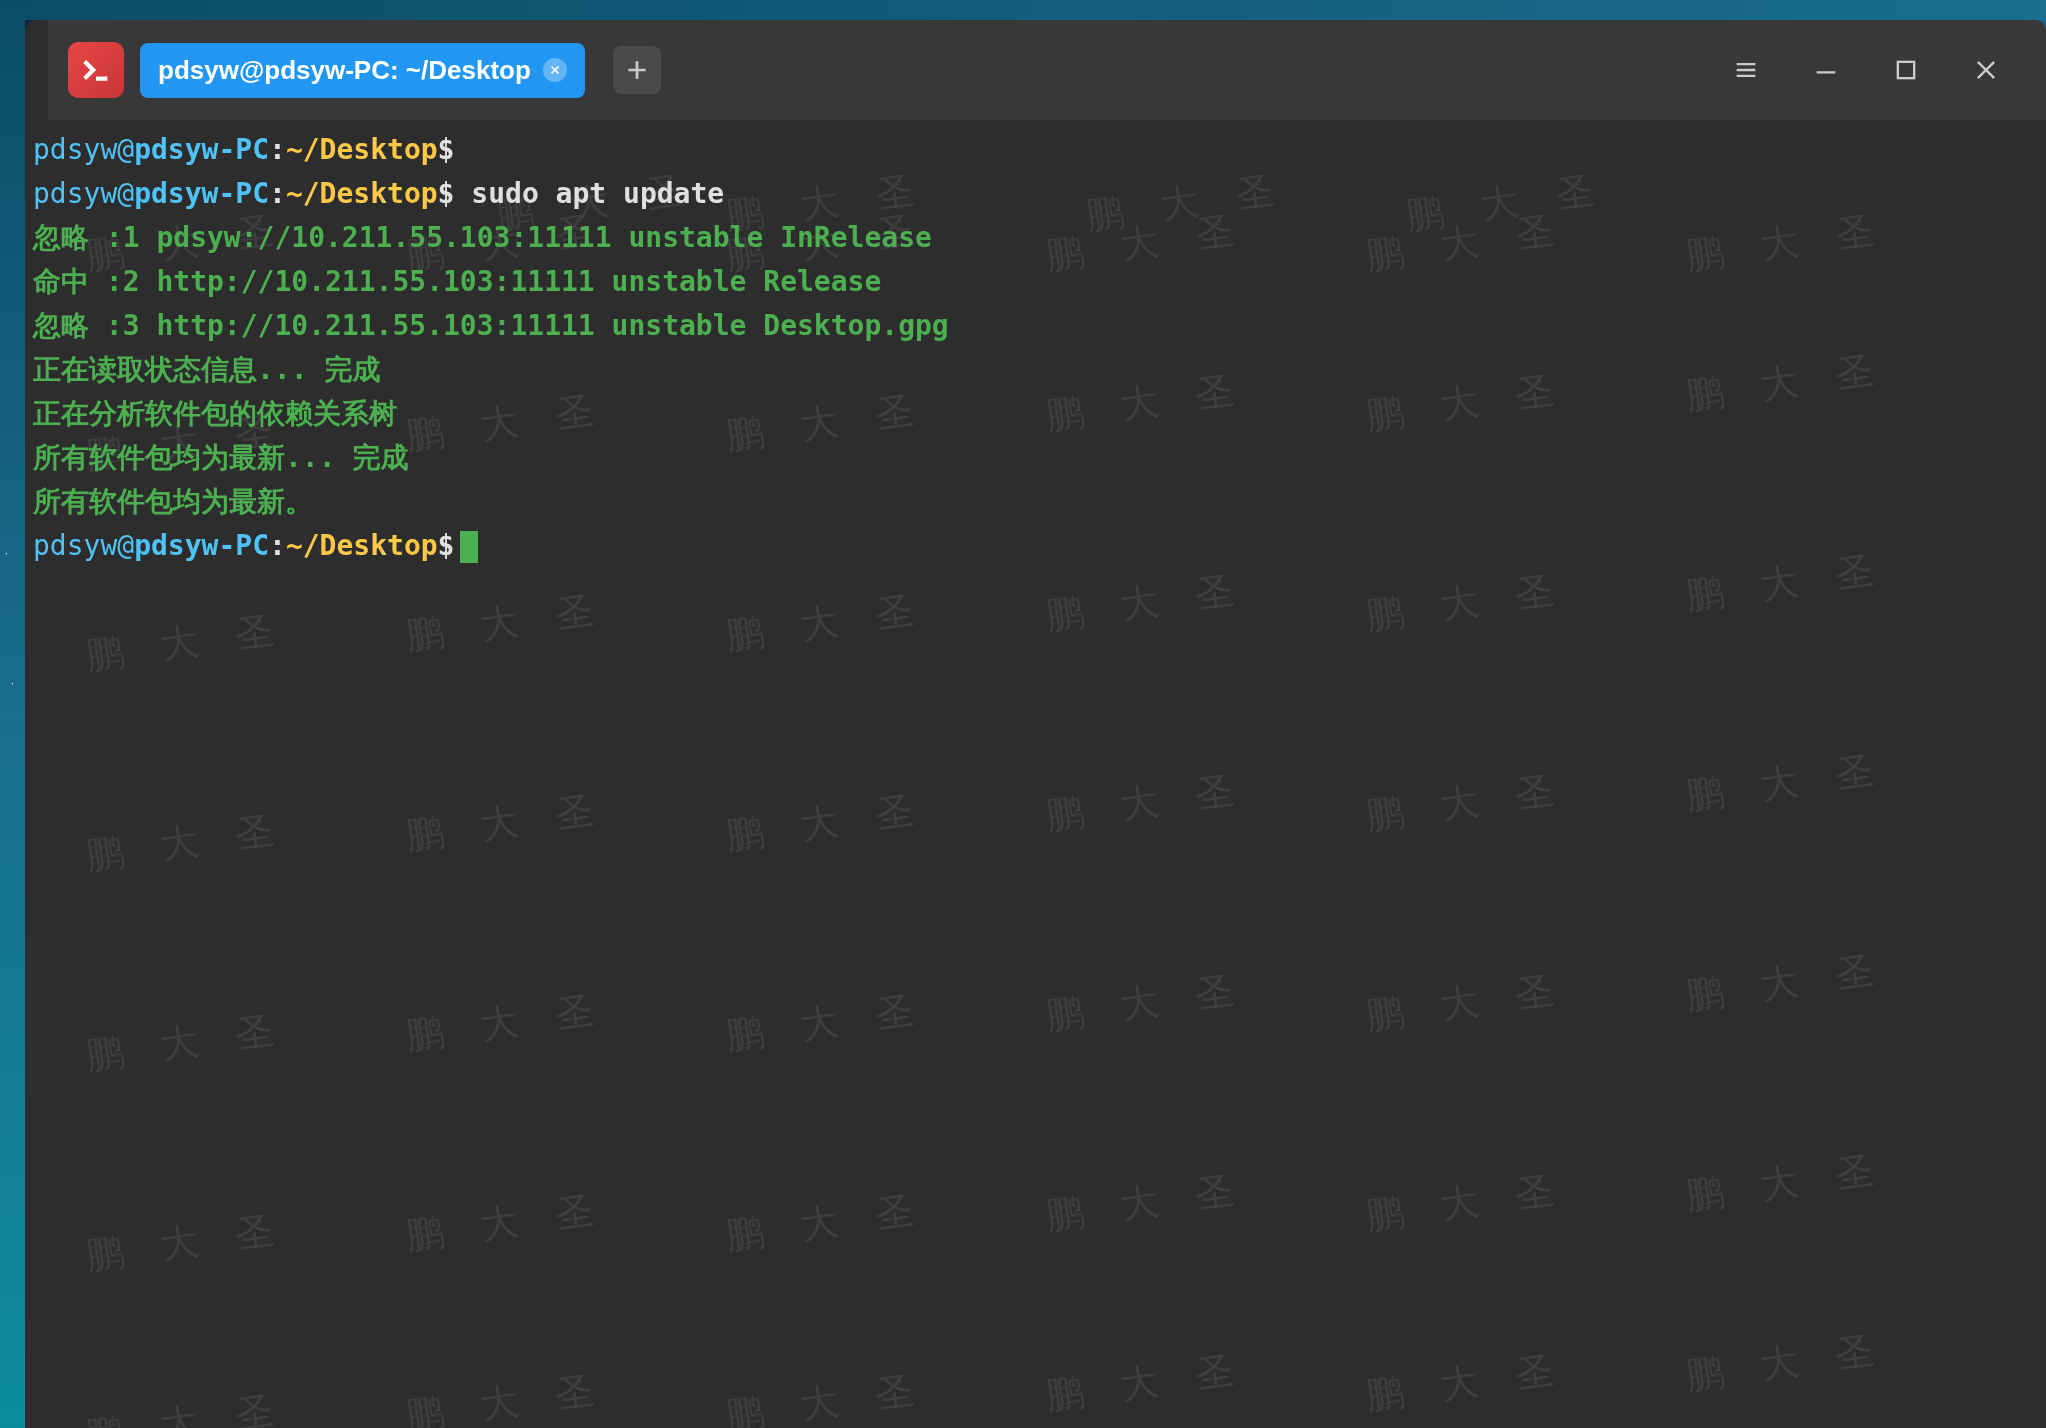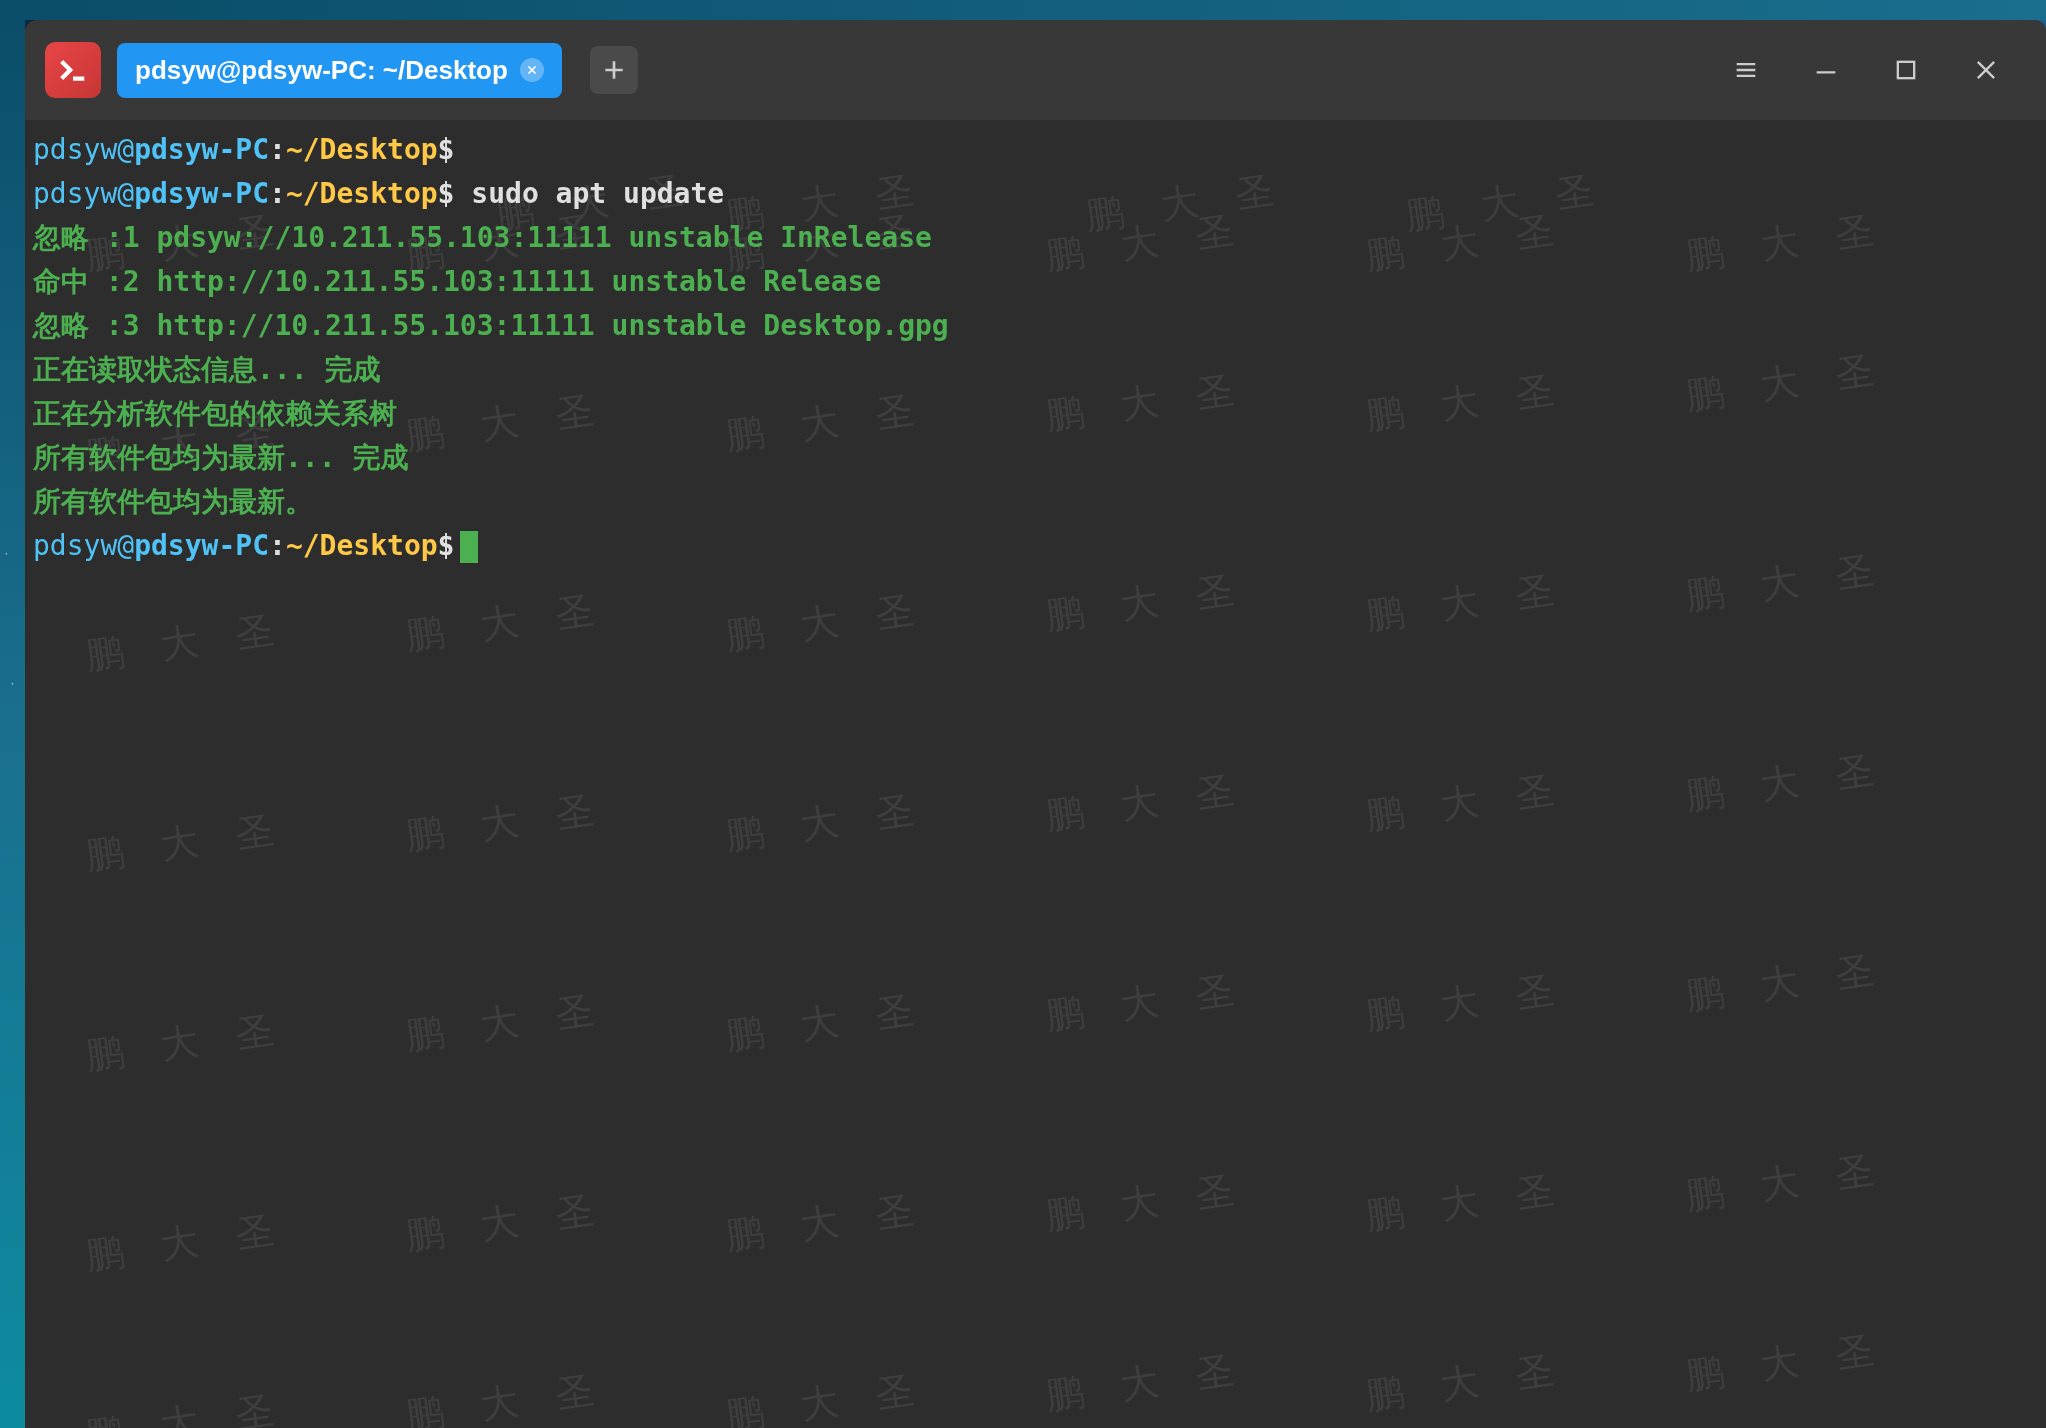--- a/index.html
+++ b/index.html
@@ -30,20 +30,21 @@
       flex-direction: column;
     }
     
     .title-bar {
       height: 100px;
       background: #383838;
       display: flex;
       align-items: center;
       padding: 0 20px;
       gap: 16px;
+      margin-left: 23px;
     }
     
     .app-icon {
       width: 56px;
       height: 56px;
       background: linear-gradient(135deg, #e84545 0%, #c73636 100%);
       border-radius: 10px;
       display: flex;
       align-items: center;
       justify-content: center;

